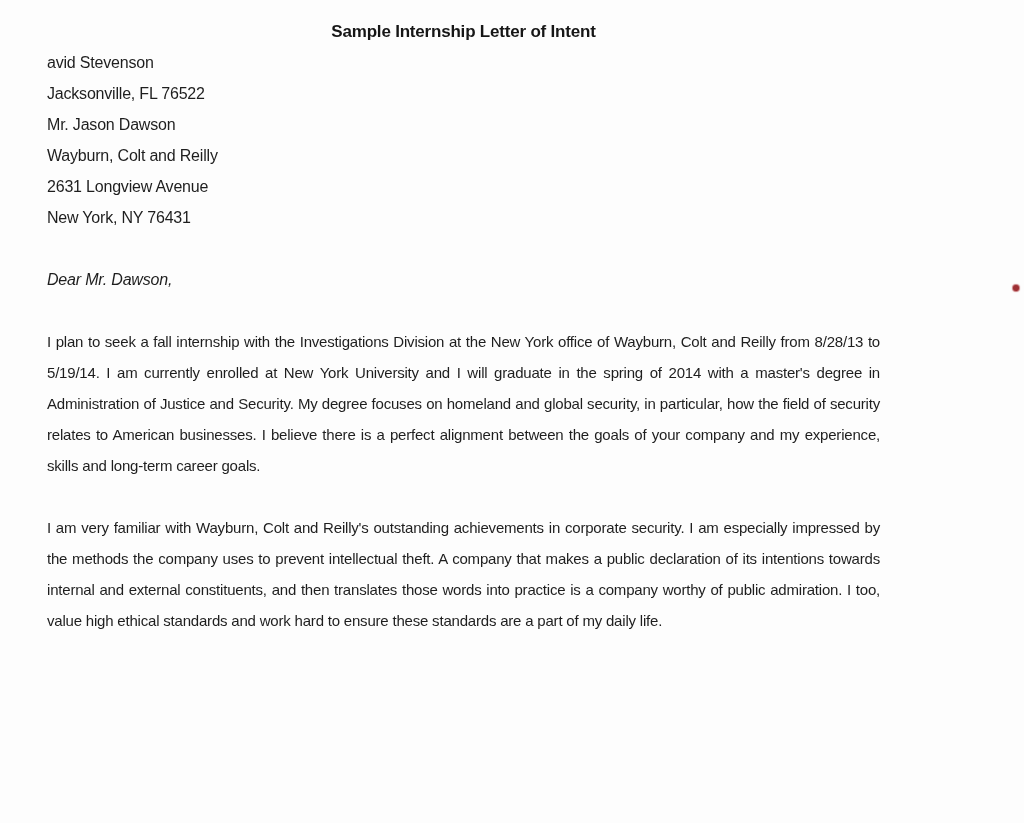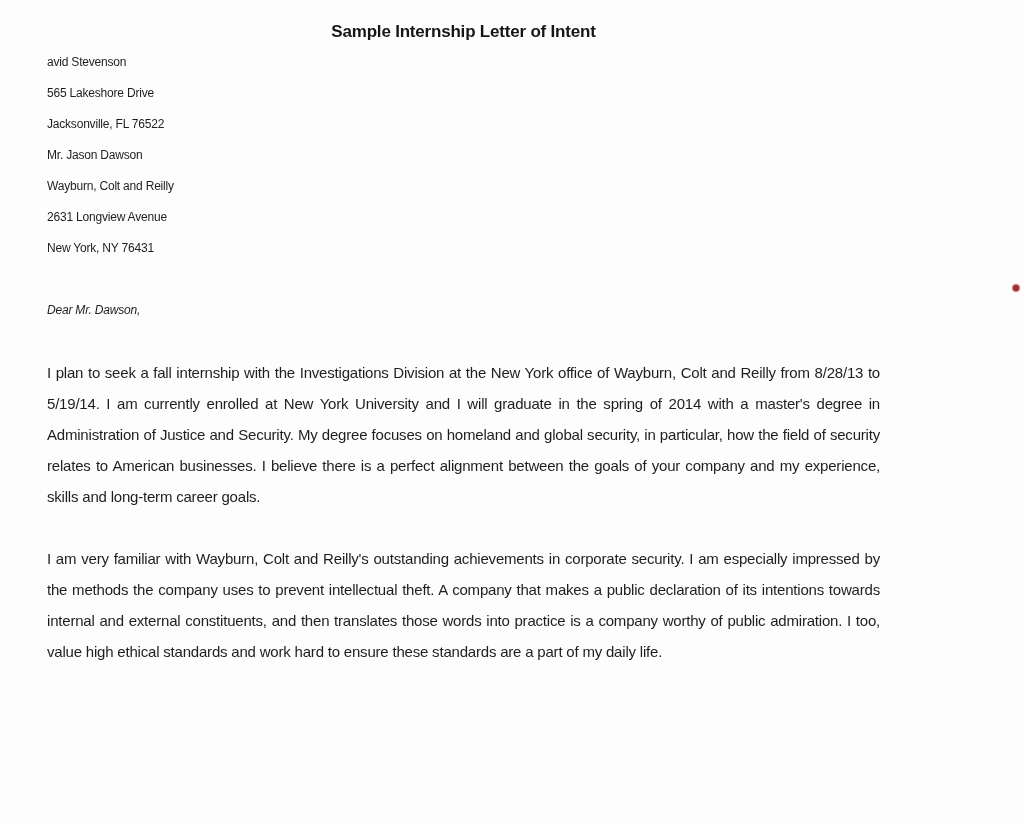--- a/index.html
+++ b/index.html
@@ -22,21 +22,21 @@
   }
   .title {
     text-align: center;
     font-weight: bold;
     font-size: 17px;
     line-height: 31px;
     letter-spacing: -0.2px;
     color: #161616;
   }
   .line {
-    font-size: 12px;
+    font-size: 16px;
     line-height: 31px;
     letter-spacing: -0.2px;
     white-space: nowrap;
   }
   .salutation { margin-top: 31px; font-style: italic; }
   .para {
     margin-top: 31px;
     font-size: 15px;
     line-height: 31px;
     letter-spacing: -0.2px;
@@ -56,21 +56,20 @@
 <body>
 
 <div class="page">
 
   <div class="letter">
 
     <div class="title">Sample Internship Letter of Intent</div>
 
     <div>
       <div class="line">avid Stevenson</div>
-      <div class="line">565 Lakeshore Drive</div>
       <div class="line">Jacksonville, FL 76522</div>
     </div>
 
     <div>
       <div class="line">Mr. Jason Dawson</div>
       <div class="line">Wayburn, Colt and Reilly</div>
       <div class="line">2631 Longview Avenue</div>
       <div class="line">New York, NY 76431</div>
     </div>
 

